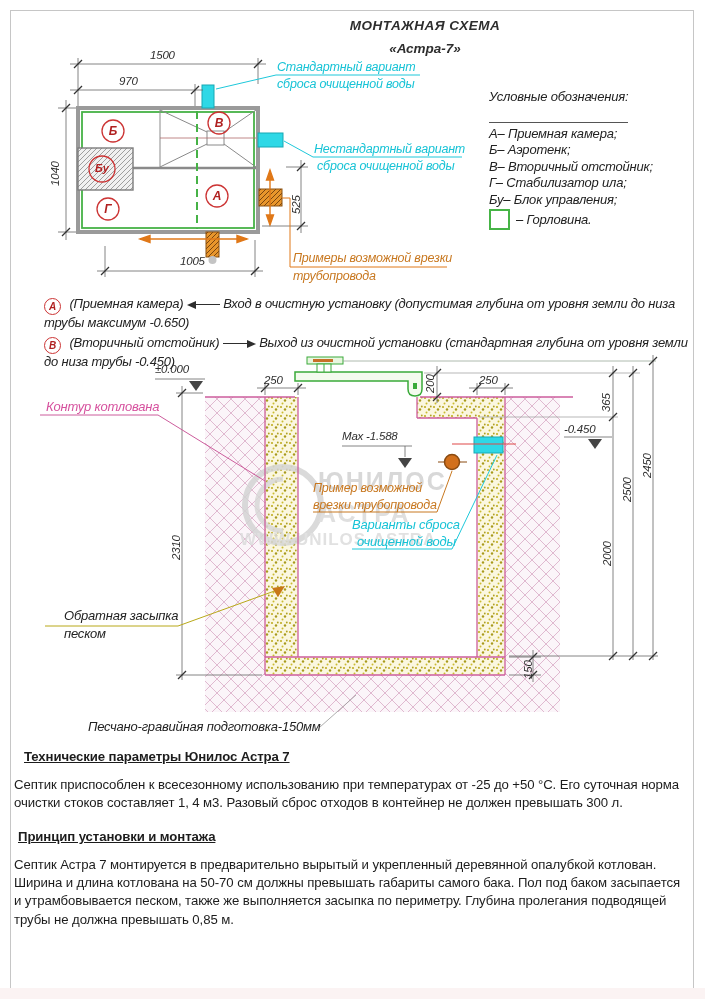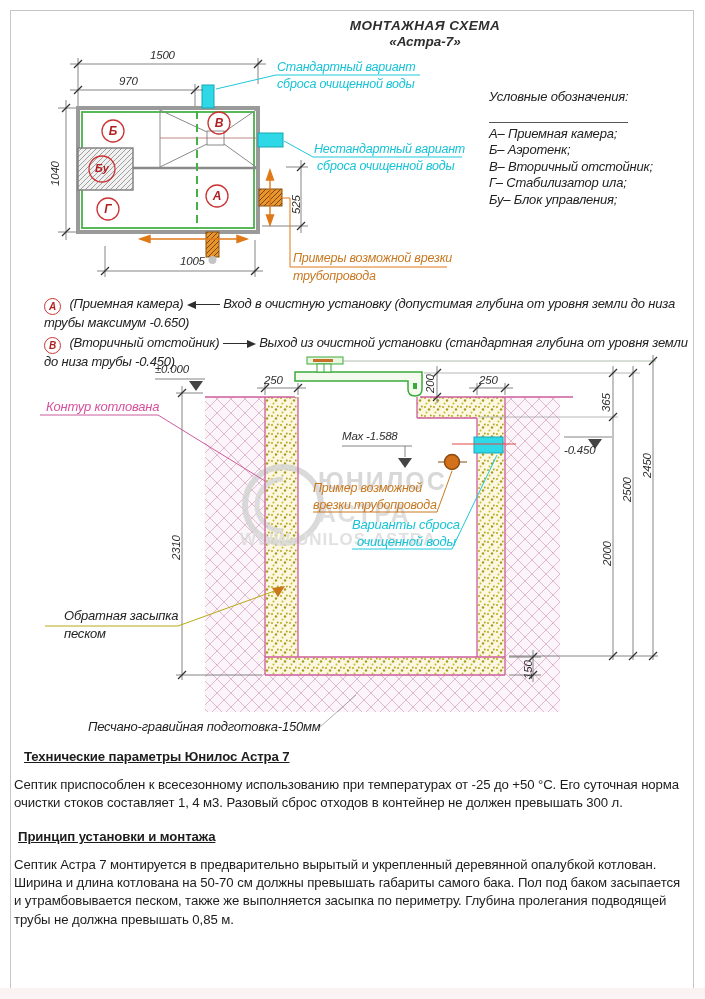--- a/index.html
+++ b/index.html
@@ -12,21 +12,21 @@
        color:#333;white-space:nowrap;line-height:1;}
   .dim{font-size:11.5px;color:#2e2e2e;}
   .cyan{color:#17c3d6;}
   .orange{color:#c87820;}
   .magenta{color:#d6519e;}
   .black{color:#222;}
   .rot{transform:rotate(-90deg);transform-origin:0 0;}
   .title-box{position:absolute;left:340px;top:18px;width:170px;text-align:center;
              font-style:italic;font-weight:bold;color:#2e2e2e;}
   .title-box .t1{font-size:13.5px;letter-spacing:0.5px;}
-  .title-box .t2{font-size:13.5px;margin-top:1px;}
+  .title-box .t2{font-size:13.5px;margin-top:8px;}
   .legend{position:absolute;left:489px;top:89px;width:170px;font-style:italic;
           color:#222;font-size:13px;letter-spacing:-0.2px;}
   .legend .lt{display:inline-block;border-bottom:1px solid #555;padding-bottom:18px;margin-bottom:3px;}
   .legend .li{line-height:16.4px;white-space:nowrap;}
   .legend .neck{display:flex;align-items:center;margin-top:1px;}
   .legend .neckbox{width:17px;height:17px;border:2px solid #46b446;margin-right:6px;flex:0 0 auto;}
   .chamber{position:absolute;width:30px;text-align:center;font-style:italic;font-weight:bold;
            font-size:12px;color:#b02020;}
   .notes{position:absolute;left:44px;top:296px;width:658px;font-style:italic;font-size:13px;
          letter-spacing:-0.2px;color:#222;line-height:1.28;}
@@ -281,20 +281,24 @@
   <span class="lbl orange" style="left:293px;top:252px;">Примеры возможной врезки</span>
   <span class="lbl orange" style="left:293px;top:270px;">трубопровода</span>
 
   <div class="legend">
     <div><span class="lt">Условные обозначения:</span></div>
     <div class="li">А– Приемная камера;</div>
     <div class="li">Б– Аэротенк;</div>
     <div class="li">В– Вторичный отстойник;</div>
     <div class="li">Г– Стабилизатор ила;</div>
     <div class="li">Бу– Блок управления;</div>
+    <div class="neck">
+      <span class="neckbox"></span>
+      <span>– Горловина.</span>
+    </div>
   </div>
 
   <div class="notes">
     <div class="note">
       <span class="mark">А</span>
       <span>(Приемная камера)</span>
       <span class="tri-l"></span><span class="arr-line"></span>
       <span>Вход в очистную установку (допустимая глубина от уровня земли до низа трубы максимум -0.650)</span>
     </div>
     <div class="note">
@@ -305,21 +309,21 @@
     </div>
   </div>
 
   <span class="lbl dim" style="left:155px;top:364px;">±0.000</span>
   <span class="lbl magenta" style="left:46px;top:400px;font-size:13px;">Контур котлована</span>
   <span class="lbl dim" style="left:264px;top:375px;">250</span>
   <span class="lbl dim" style="left:479px;top:375px;">250</span>
   <span class="lbl dim rot" style="left:425px;top:393px;">200</span>
   <span class="lbl dim rot" style="left:601px;top:412px;">365</span>
   <span class="lbl dim" style="left:342px;top:431px;">Max -1.588</span>
-  <span class="lbl dim" style="left:564px;top:445px;">-0.450</span>
+  <span class="lbl dim" style="left:564px;top:424px;">-0.450</span>
   <span class="lbl dim rot" style="left:171px;top:560px;">2310</span>
   <span class="lbl dim rot" style="left:602px;top:566px;">2000</span>
   <span class="lbl dim rot" style="left:622px;top:502px;">2500</span>
   <span class="lbl dim rot" style="left:642px;top:478px;">2450</span>
   <span class="lbl dim rot" style="left:523px;top:679px;">150</span>
 
   <span class="lbl orange" style="left:313px;top:482px;">Пример возможной</span>
   <span class="lbl orange" style="left:313px;top:499px;">врезки трубопровода</span>
   <span class="lbl cyan" style="left:352px;top:518px;font-size:13px;">Варианты сброса</span>
   <span class="lbl cyan" style="left:357px;top:535px;font-size:13px;">очищенной воды</span>

